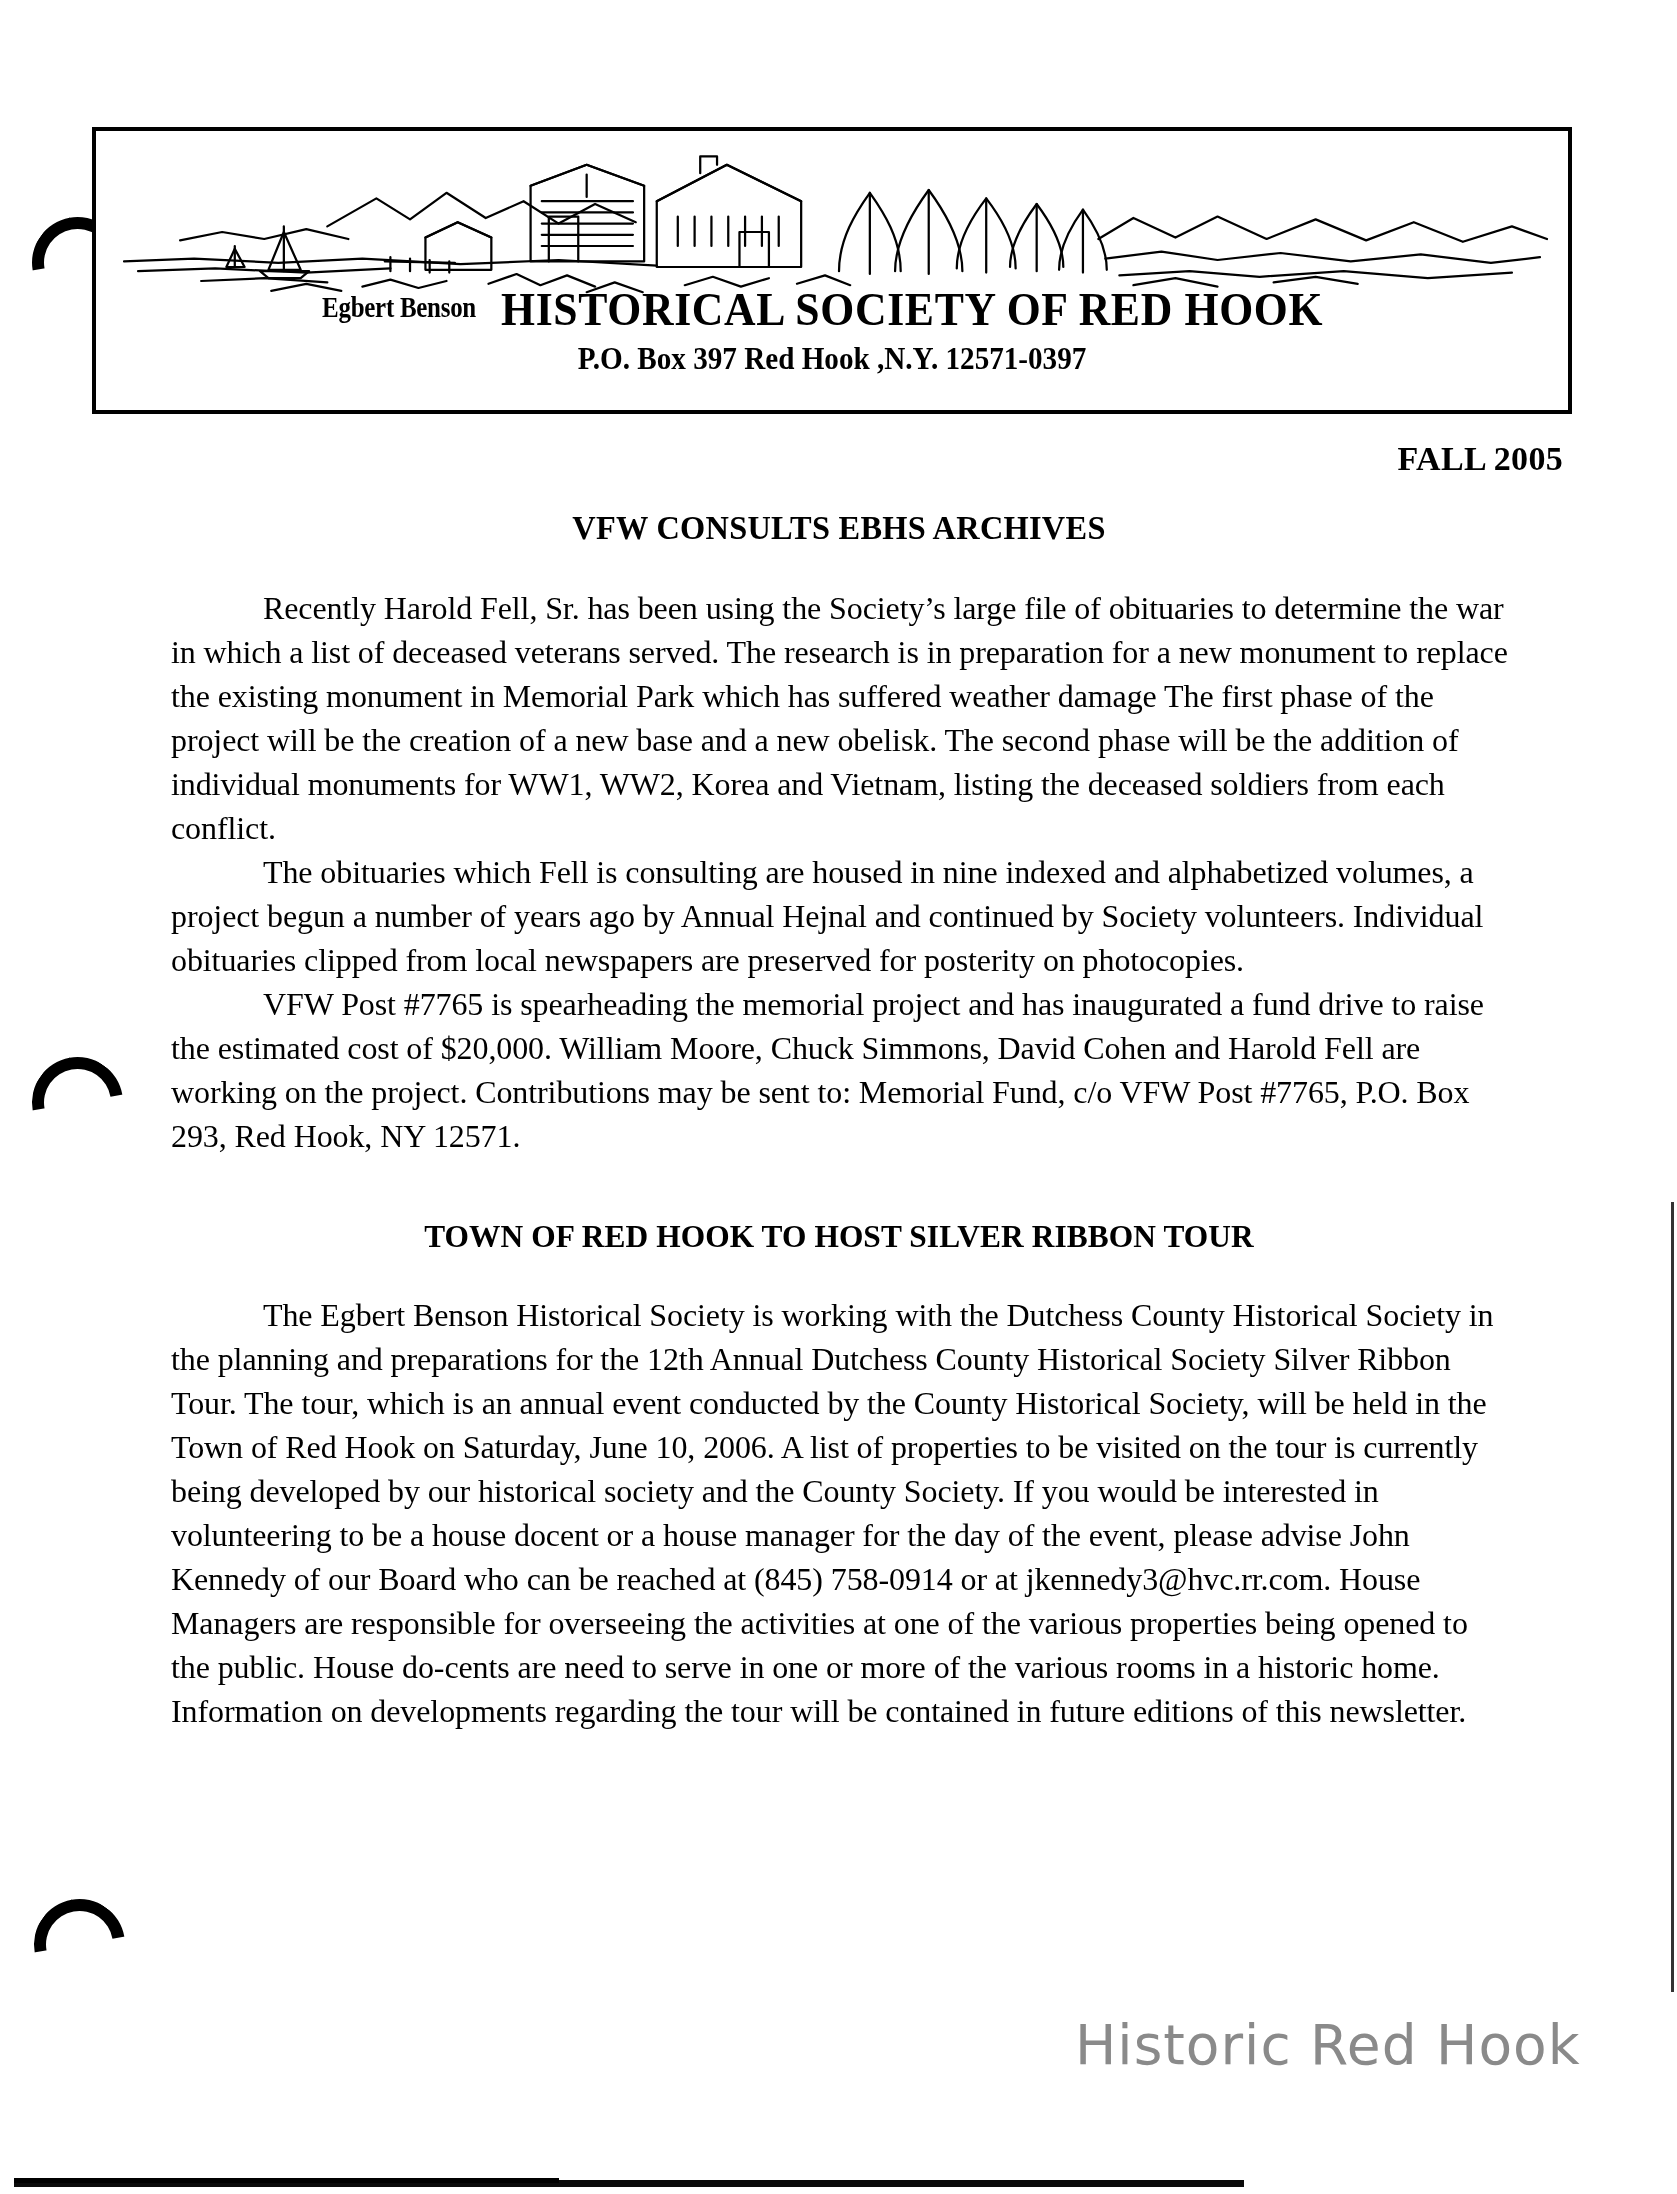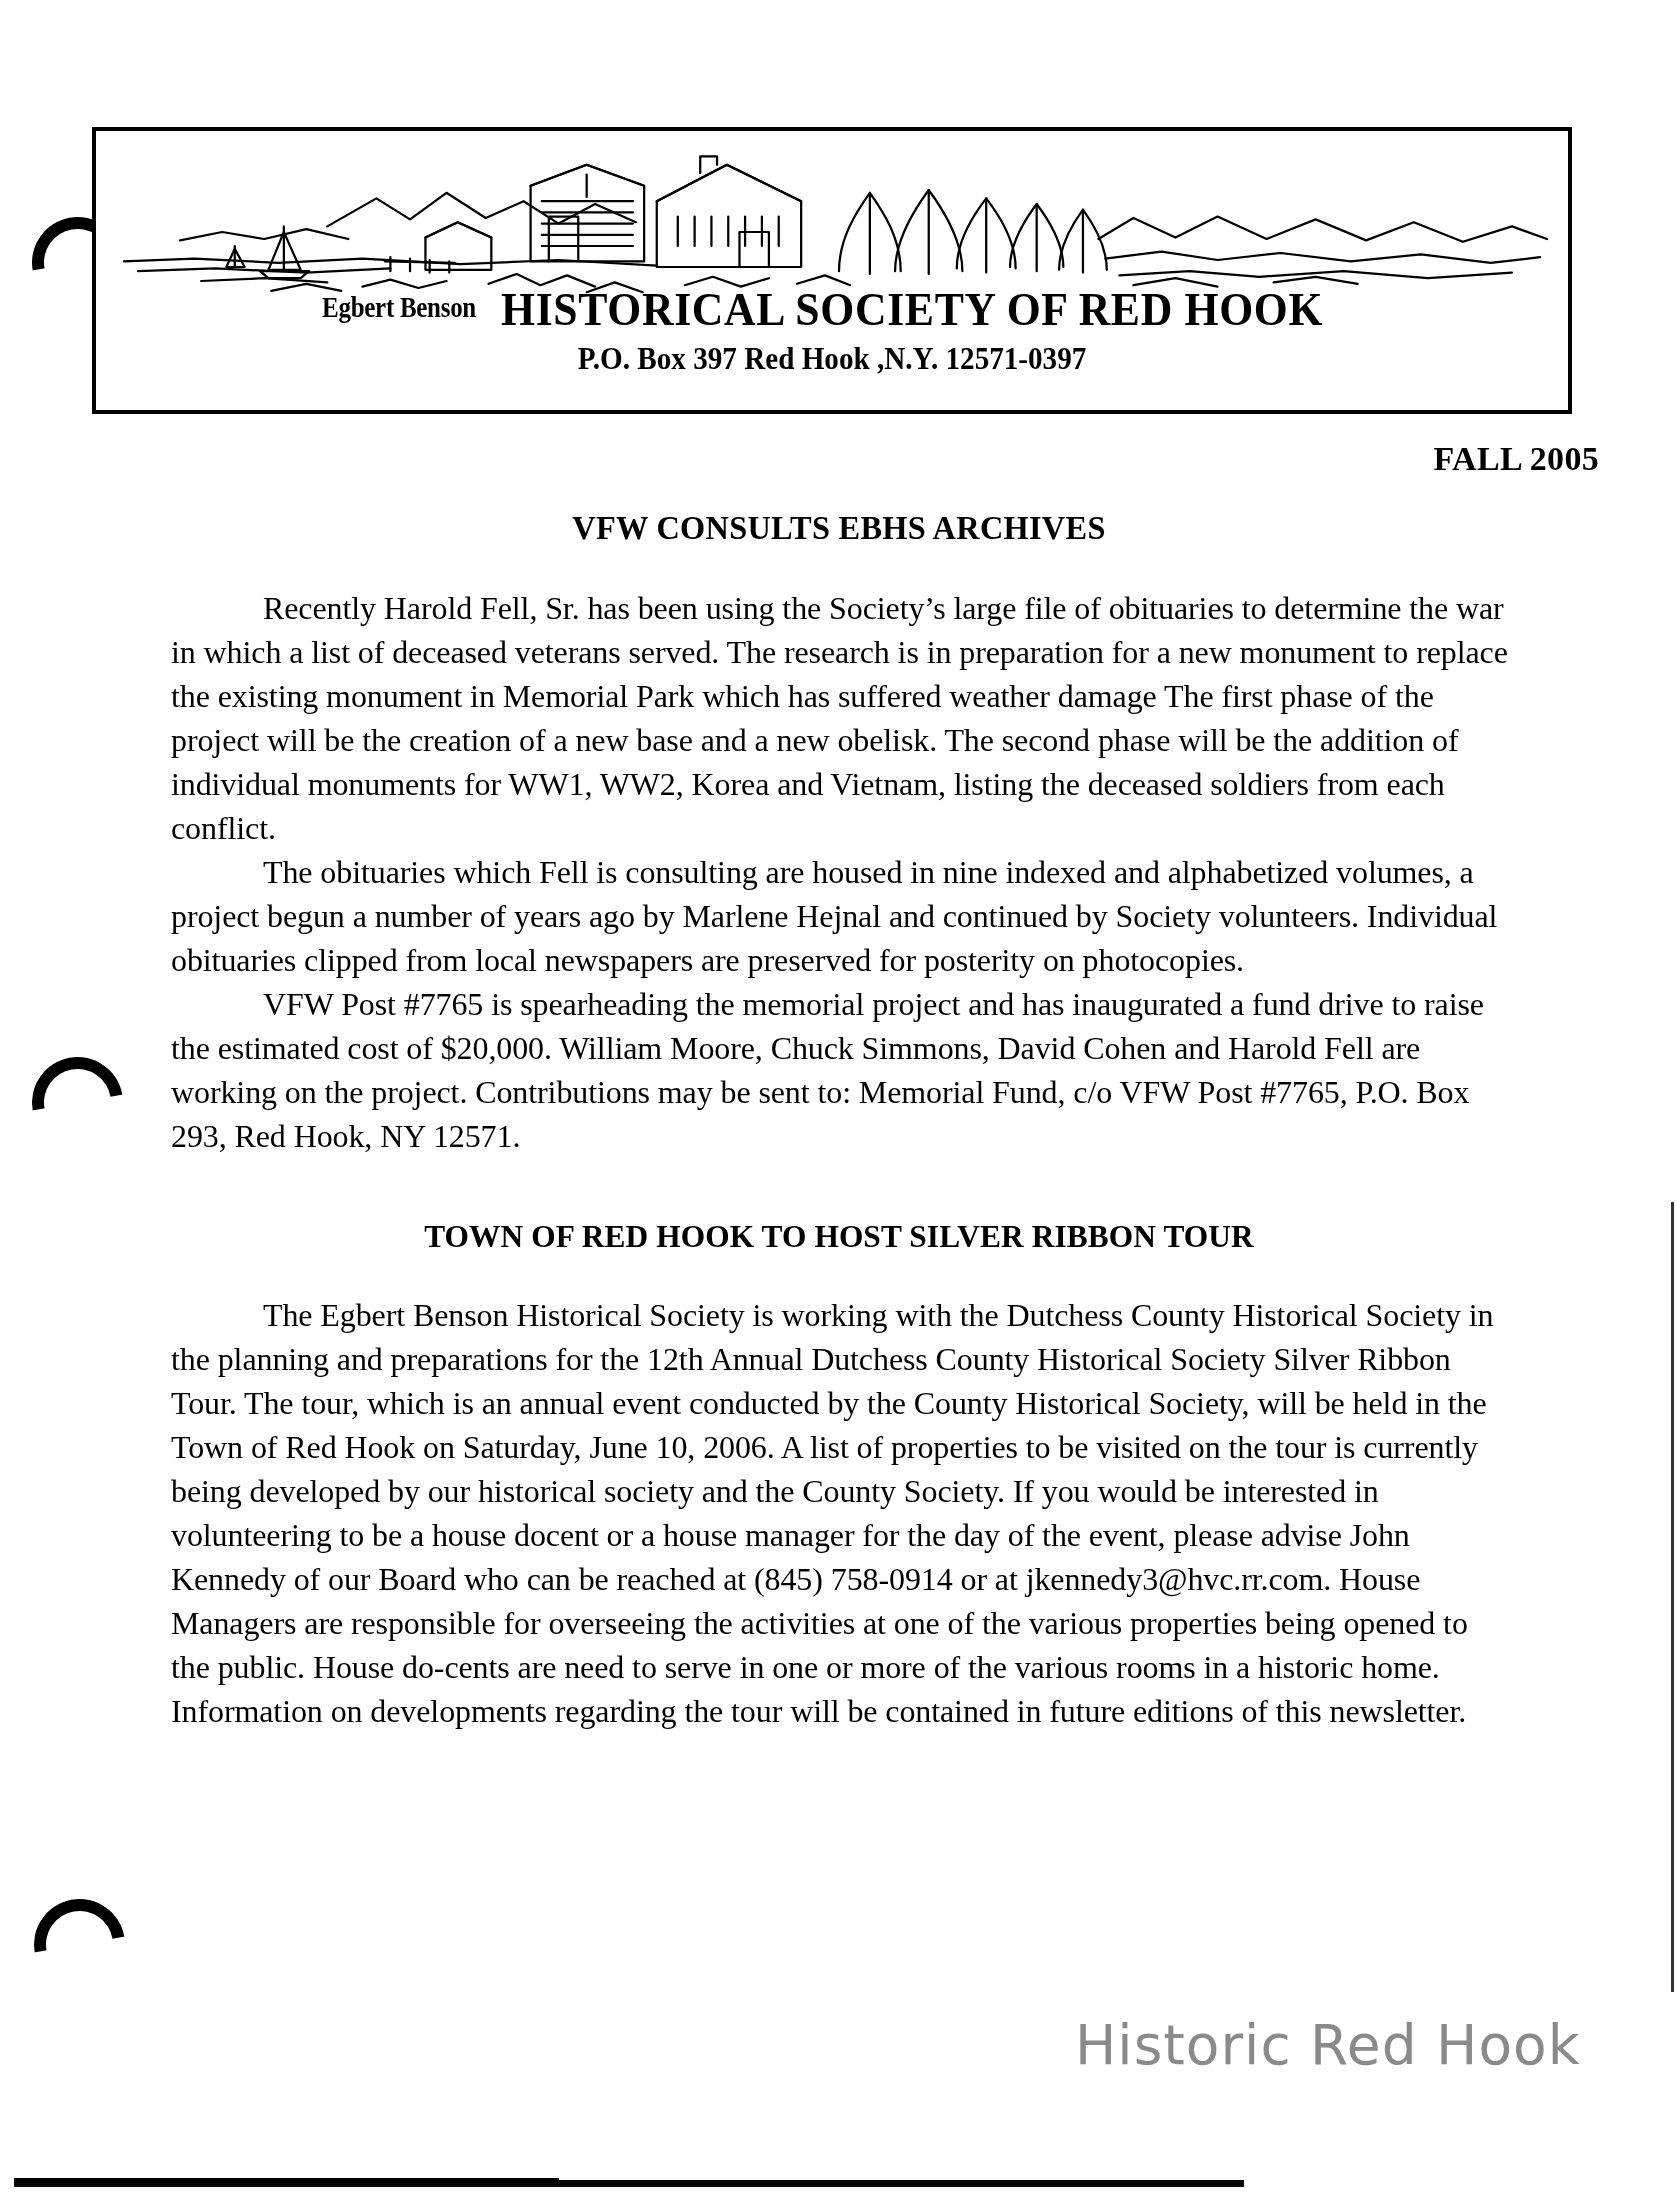--- a/index.html
+++ b/index.html
@@ -131,21 +131,21 @@
     left: 0;
     top: 440px;
     width: 1677px;
   }
 
   .issue-date {
     font-family: "Liberation Serif", "DejaVu Serif", serif;
     font-weight: bold;
     font-size: 34px;
     text-align: right;
-    padding-right: 78px;
+    padding-right: 114px;
     letter-spacing: 0.3px;
     margin-bottom: 32px;
   }
 
   .headline {
     font-family: "Liberation Serif", "DejaVu Serif", serif;
     font-weight: bold;
     font-size: 33px;
     text-align: center;
     letter-spacing: 0.3px;
@@ -278,21 +278,21 @@
   </div>
 
   <div id="content">
 
     <div class="issue-date">FALL 2005</div>
 
     <div class="headline">VFW CONSULTS EBHS ARCHIVES</div>
 
     <div class="article first">
       <p class="indent">Recently Harold Fell, Sr. has been using the Society’s large file of obituaries to determine the war in which a list of deceased veterans served.  The research is in preparation for a new monument to replace the existing monument in Memorial Park which has suffered weather damage  The first phase of the project will be the creation of a new base and a new obelisk.  The second phase will be the addition of individual monuments for WW1, WW2, Korea and Vietnam, listing the deceased soldiers from each conflict.</p>
-      <p class="indent">The obituaries which Fell is consulting are housed in nine indexed and alphabetized volumes, a project begun a number of years ago by Marlene Hejnal and continued by Society volunteers.  Individual obituaries clipped from local newspapers are preserved for posterity on photocopies.</p>
+      <p class="indent">The obituaries which Fell is consulting are housed in nine indexed and alphabetized volumes, a project begun a number of years ago by Annual Hejnal and continued by Society volunteers.  Individual obituaries clipped from local newspapers are preserved for posterity on photocopies.</p>
       <p class="indent">VFW Post #7765 is spearheading the memorial project and has inaugurated a fund drive to raise the estimated cost of $20,000.  William Moore, Chuck Simmons, David Cohen and Harold Fell are working on the project.  Contributions may be sent to: Memorial Fund, c/o VFW Post #7765, P.O. Box 293, Red Hook, NY 12571.</p>
     </div>
 
     <div class="headline second">TOWN OF RED HOOK TO HOST SILVER RIBBON TOUR</div>
 
     <div class="article second">
       <p class="indent">The Egbert Benson Historical Society is working with the Dutchess County Historical Society in the planning and preparations for the 12th Annual Dutchess County Historical     Society Silver Ribbon Tour.  The tour, which is an annual event conducted by the County Historical Society, will be held in the Town of Red Hook on Saturday, June 10, 2006.  A list of  properties to be visited on the tour is currently  being developed by our historical society and the County Society.  If you would be interested in volunteering to be a house docent or a house  manager for the day of the event, please advise John Kennedy of our Board who can be reached at (845) 758-0914 or at jkennedy3@hvc.rr.com.  House Managers are responsible for overseeing the activities at one of the various properties being opened to the public.  House do-cents are need to serve in one or more of the various rooms in a historic home.  Information on developments regarding the tour will be contained in future editions of this newsletter.</p>
     </div>
   </div>
 

